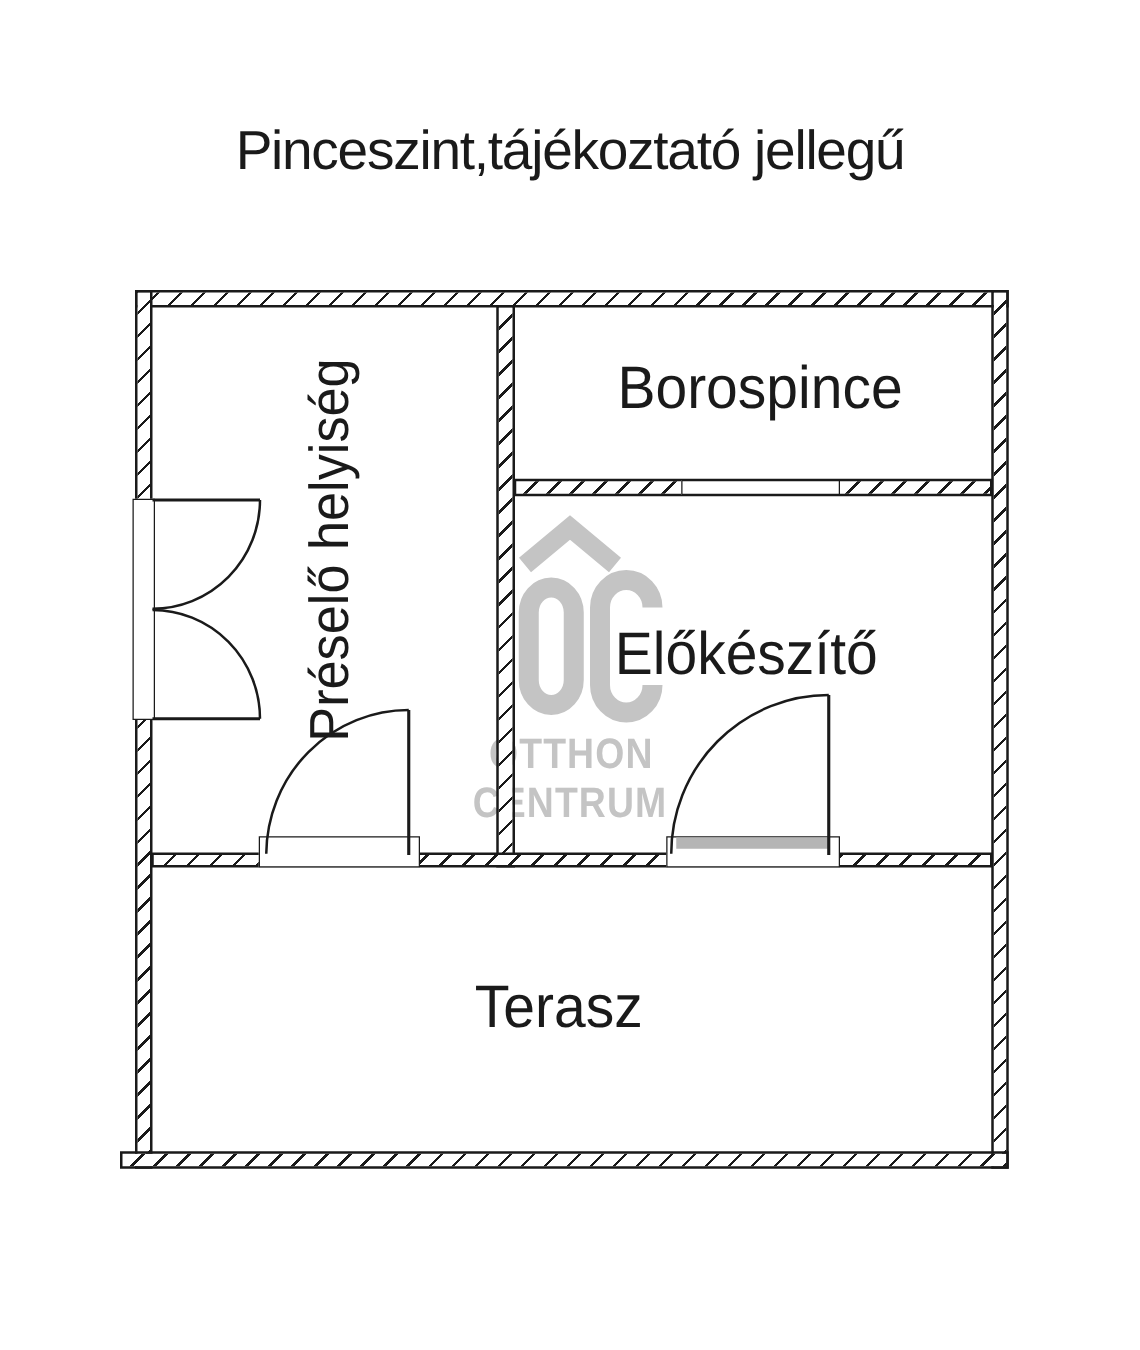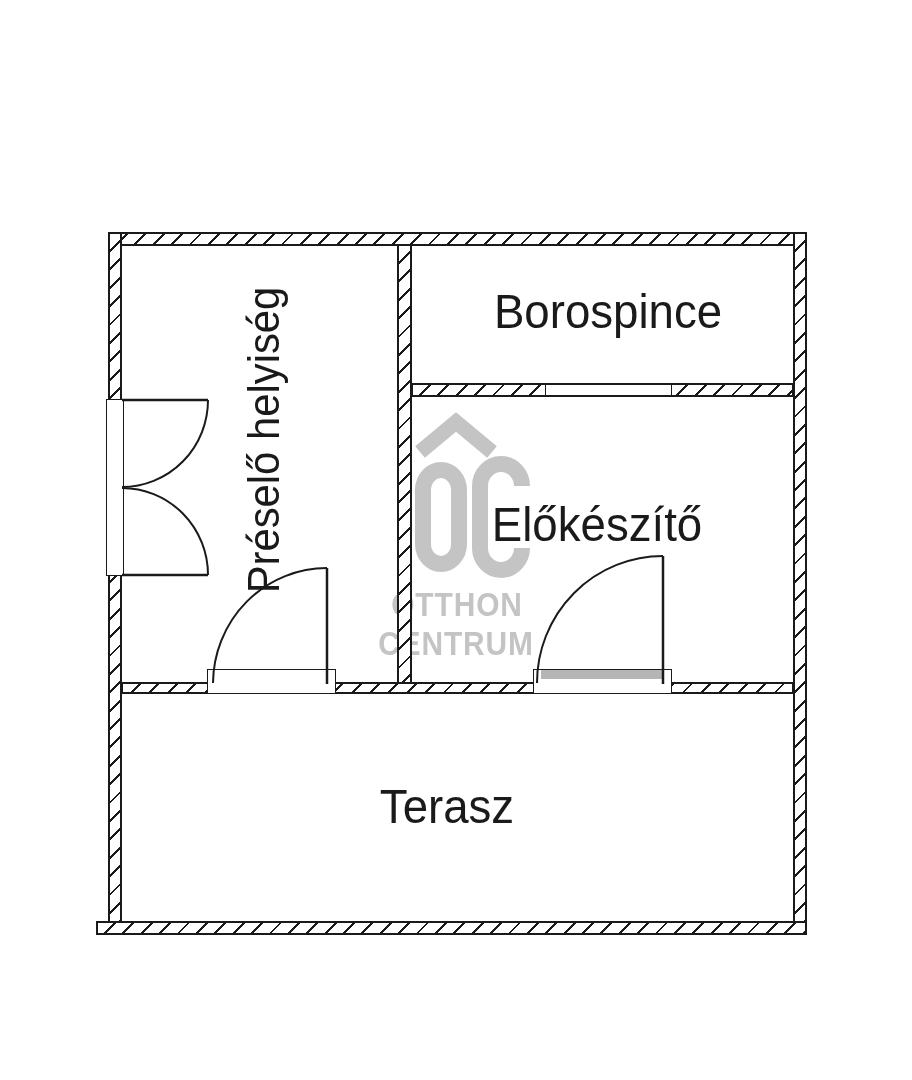--- a/index.html
+++ b/index.html
@@ -76,20 +76,21 @@
     transform: translate(-50%, -50%) scaleX(0.88);
     white-space: nowrap;
   }
   svg { display: block; }
 </style>
 </head>
 <body>
 
 <div id="stage">
 
+  <div class="title">Pinceszint,tájékoztató jellegű</div>
 
   <div>
     <svg class="abs" style="left:0; top:0;" width="912" height="1080" viewBox="0 0 912 1080" aria-hidden="false" aria-label="OC">
 
       <polyline points="420,452 456,422 492,452" fill="none" stroke="#c4c4c4" stroke-width="15"></polyline>
 
       <rect x="423" y="470" width="36" height="94" rx="18" ry="20" fill="none" stroke="#c4c4c4" stroke-width="16"></rect>
 
       <path d="M 522 486 A 21 22 0 0 0 480 486 L 480 548 A 21 22 0 0 0 522 548" fill="none" stroke="#c4c4c4" stroke-width="16"></path>
     </svg>

